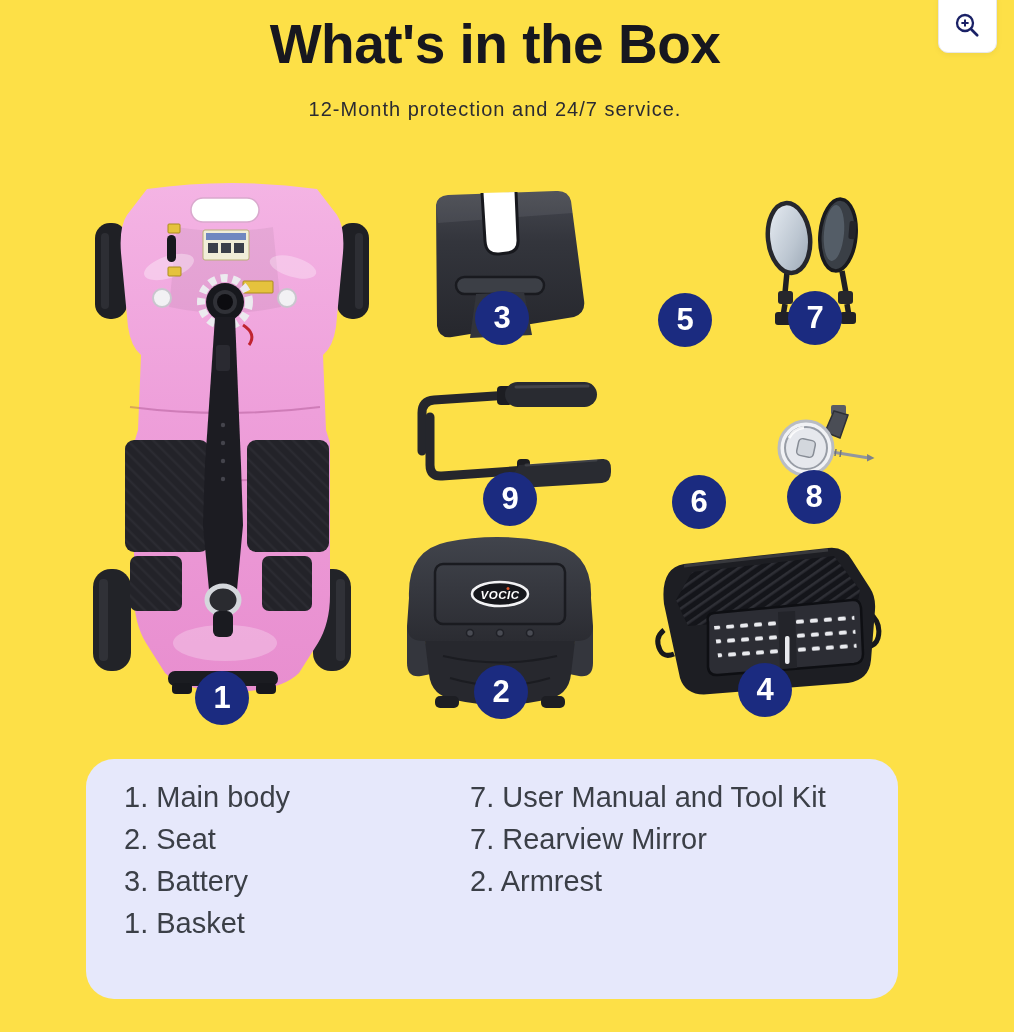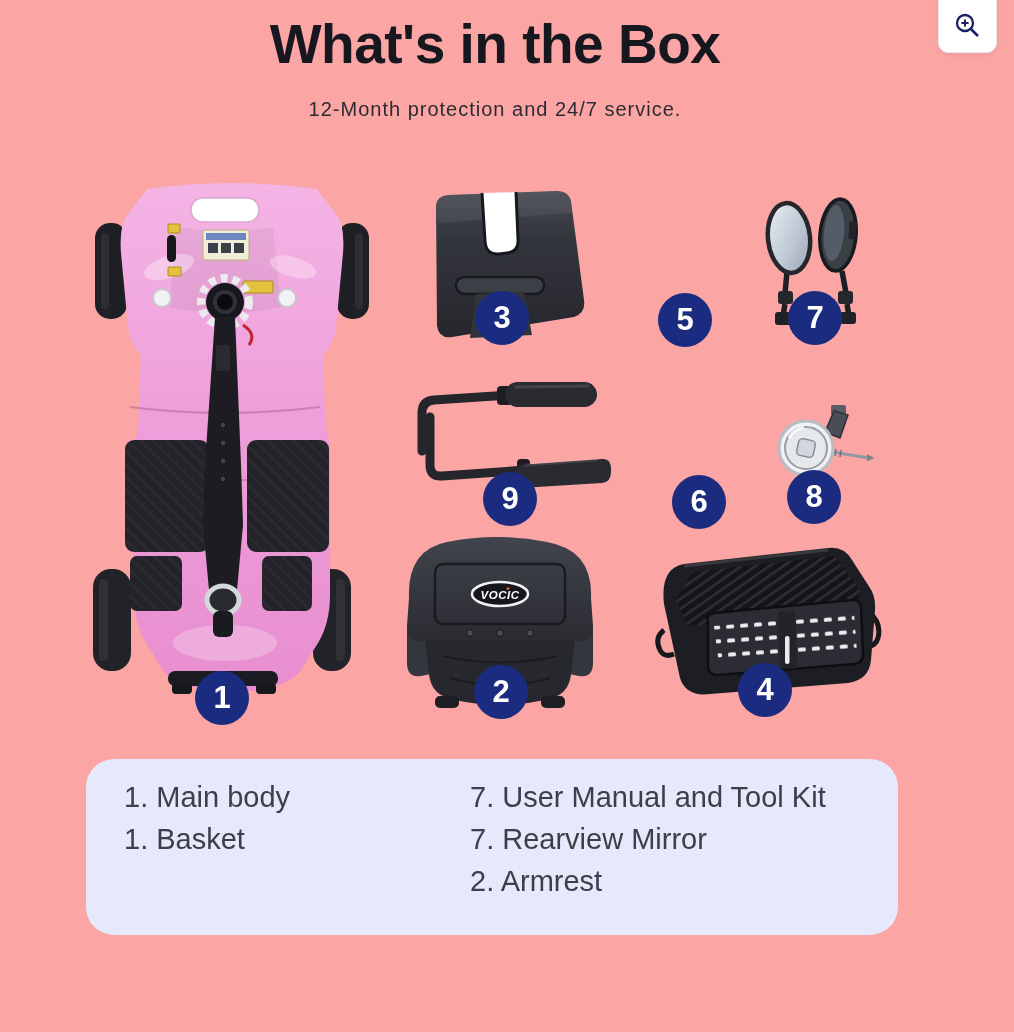--- a/index.html
+++ b/index.html
@@ -1,19 +1,19 @@
 <!DOCTYPE html>
 <html style="--accent-navy: #1b2b80; --legend-bg: #e6e8fb; --legend-text: #3b3f47; --title-color: #17171f; --subtitle-color: #2b2b32; --scooter-pink: #ee9fda;"><head>
 <meta charset="utf-8">
 <style>
   html,body{margin:0;padding:0;background:#fff;}
   .page{
     position:relative;
     width:1014px;height:1032px;
-    background:#fca5a5;
+    background:#fde047;
     overflow:hidden;
     font-family:"Liberation Sans", sans-serif;
   }
   
   .header{position:absolute;left:0;top:0;width:990px;text-align:center;}
   .title{
     margin:12px 0 0;
     font-size:55px;font-weight:800;letter-spacing:-0.5px;
     color:var(--title-color,#17171f);
   }
@@ -37,21 +37,21 @@
   .product{position:absolute;}
   .badge{
     position:absolute;width:54px;height:54px;border-radius:50%;
     background:var(--accent-navy,#1b2b80);
     color:#ffffff;font-size:31px;font-weight:700;
     display:flex;align-items:center;justify-content:center;
     z-index:5;
   }
   
   .legend{
-    position:absolute;left:86px;top:759px;width:812px;height:176px;
+    position:absolute;left:86px;top:759px;width:812px;height:240px;
     background:var(--legend-bg,#e6e8fb);
     border-radius:28px;
     display:flex;
     padding:17px 0 0 38px;box-sizing:border-box;
   }
   .legend ul{list-style:none;margin:0;padding:0;}
   .legend ul.left{width:346px;}
   .legend li{
     font-size:29px;line-height:42px;
     color:var(--legend-text,#3b3f47);
@@ -286,20 +286,22 @@
         <span>8</span>
       </div>
     <div class="badge" style="left:483px;top:472px;">
         <span>9</span>
       </div>
   </div>
 
   <div class="legend">
     <ul class="left">
       <li>1. Main body</li>
+      <li>2. Seat</li>
+      <li>3. Battery</li>
       <li>1. Basket</li>
     </ul>
     <ul class="right">
       <li>7. User Manual and Tool Kit</li>
       <li>7. Rearview Mirror</li>
       <li>2. Armrest</li>
     </ul>
   </div>
 
 </div>

